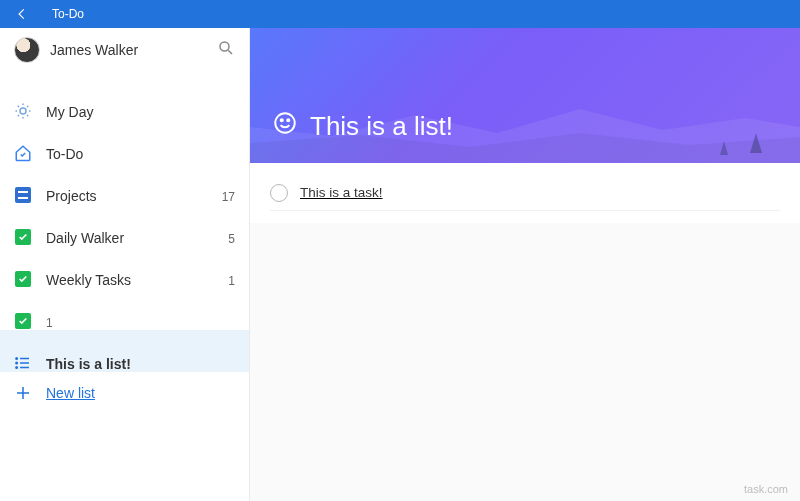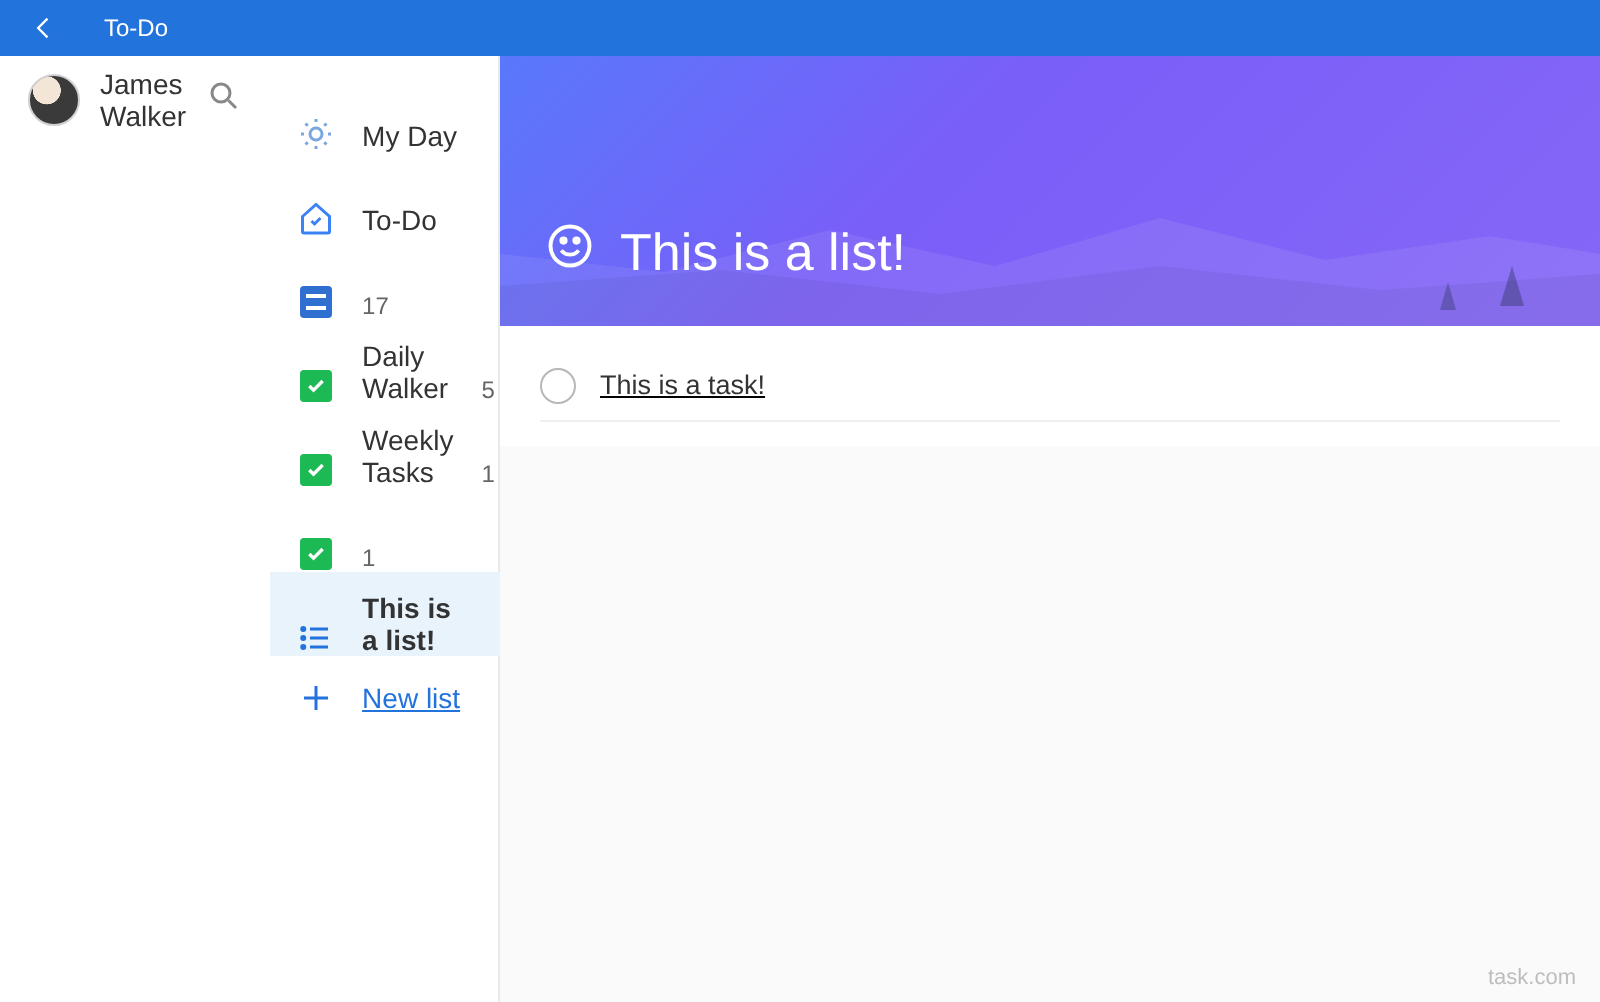--- a/index.html
+++ b/index.html
@@ -24,21 +24,21 @@
     .back-btn svg { width: 14px; height: 14px; }
     .app-title { margin-left: 8px; font-weight: 400; }
     
     .app-body { display: flex; height: calc(501px - 28px); }
     
     .sidebar {
       width: 250px;
       background: #fff;
       border-right: 1px solid #eaeaea;
       display: flex;
-      flex-direction: row;
+      flex-direction: column;
     }
     .user-row {
       height: 44px;
       display: flex;
       align-items: center;
       padding: 0 14px;
       gap: 10px;
     }
     .avatar {
       width: 26px; height: 26px;
@@ -222,20 +222,21 @@
             </svg>
         </span>
         <span class="side-label">To-Do</span>
         <span class="side-count"></span>
       </div>
 
       <div class="side-item">
         <span class="side-icon">
             <div class="blue-square"></div>
           </span>
+        <span class="side-label">Projects</span>
         <span class="side-count">17</span>
       </div>
 
       <div class="side-item">
         <span class="side-icon">
           <div class="chk-green">
               <svg viewBox="0 0 24 24" fill="none" stroke="#fff" stroke-width="4">
                 <path d="M4 12l5 5L20 6"></path>
               </svg>
             </div>

